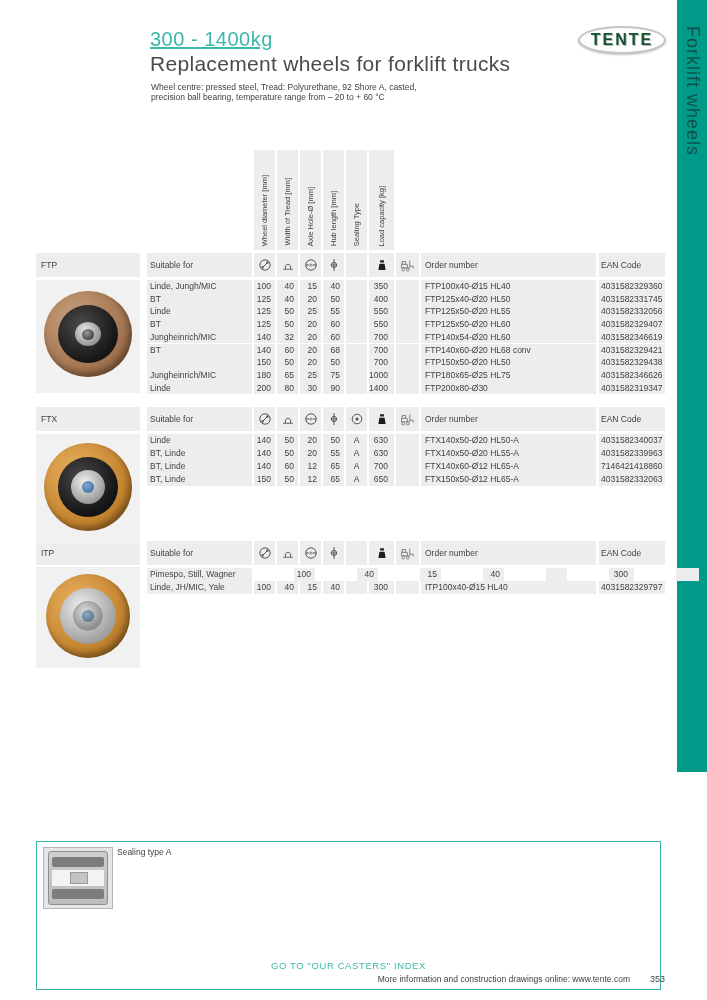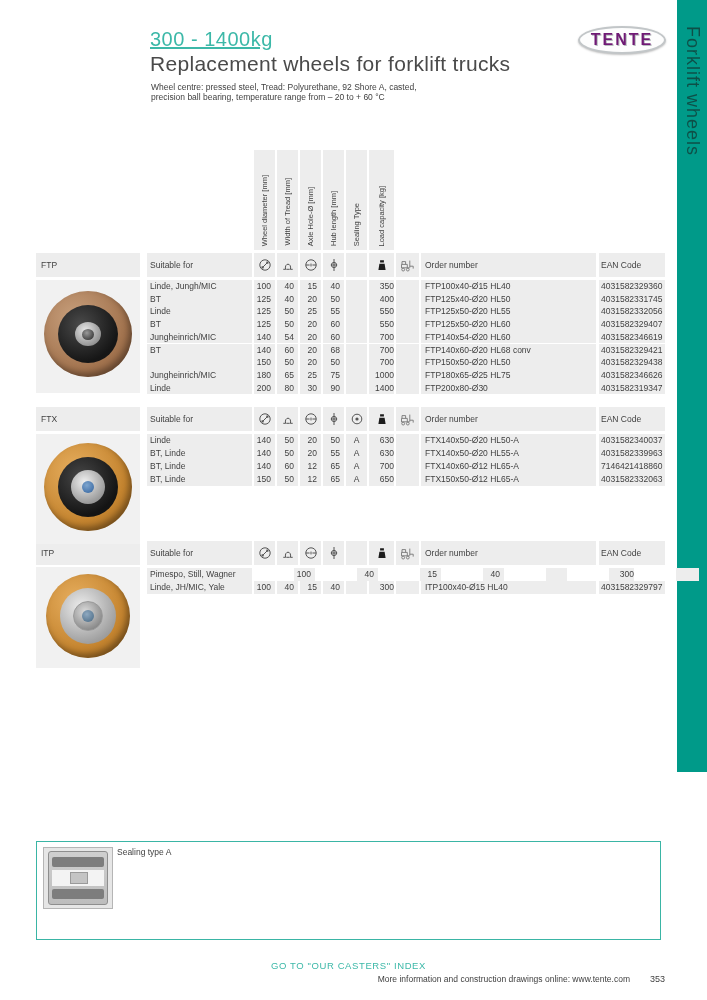--- a/index.html
+++ b/index.html
@@ -13,51 +13,51 @@
   }
   
   .hdr-range { position:absolute; left:150px; top:28px; font-size:20px; font-weight:400; color:#3cb8a8; letter-spacing:0.5px;text-decoration:underline; }
   .hdr-title { position:absolute; left:150px; top:52px; font-size:21px; font-weight:400; color:#4a4a4a; letter-spacing:0.3px; }
   .hdr-sub   { position:absolute; left:151px; top:82px; font-size:8.5px; line-height:10px; color:#3f3f3f; }
   
   .logo { position:absolute; left:578px; top:26px; width:88px; height:28px;
           border:2px solid #c2c6c8; border-radius:50%; background:#fdfdfd;
           display:flex; align-items:center; justify-content:center;
           box-shadow:0 1px 2px rgba(0,0,0,0.25); }
-  .logo span { color:#701a75; font-weight:bold; font-size:16px; letter-spacing:2px;
+  .logo span { color:#14532d; font-weight:bold; font-size:16px; letter-spacing:2px;
                text-shadow:1px 1px 0 #b9bdbf; }
   
   .sidebar { position:absolute; left:677px; top:0; width:30px; height:772px; background:#009a89; }
   .sidebar span { writing-mode:vertical-rl; font-size:18px; font-weight:400;
                   color:rgba(20,50,46,0.72); position:absolute; top:26px; left:5px; letter-spacing:1px; }
   
   .strip { position:absolute; top:150px; height:100px; background:#ededed;
            display:flex; align-items:flex-end; justify-content:center; padding-bottom:4px; }
   .strip span { writing-mode:vertical-rl; transform:rotate(180deg);
                 font-size:7.5px; color:#3f3f3f; white-space:nowrap; }
   
   .sec-header, .row { position:absolute; display:flex; }
   .cell { background:#ededed; font-size:8.5px; color:#3f3f3f; overflow:hidden; white-space:nowrap; }
   .sec-header .cell { height:24px; line-height:24px; }
   .c-code  { width:104px; margin-right:7px; padding-left:5px; }
   .c-suit  { width:105px; margin-right:2px; padding-left:3px; }
   .c-n     { width:21px;  margin-right:2px; text-align:right; padding-right:4px; }
   .c-seal  { width:21px;  margin-right:2px; text-align:center; }
-  .c-load  { width:25px;  margin-right:2px; text-align:right; padding-right:0; }
+  .c-load  { width:25px;  margin-right:2px; text-align:right; padding-right:6px; }
   .c-truck { width:23px;  margin-right:2px; }
   .c-order { width:175px; margin-right:3px; padding-left:4px; }
   .c-ean   { width:66px;  padding-left:2px; }
   .icon-cell { display:flex; align-items:center; justify-content:center; padding:0 !important; }
   .icon-cell svg { display:block; }
   .row .cell { height:100%; }
   
   .wheel-block { position:absolute; left:36px; width:104px; background:#f1f1f1; }
   .wb { position:absolute; border-radius:50%; }
   
-  .note-box { position:absolute; left:36px; top:841px; width:625px; height:99px;
+  .note-box { position:absolute; left:36px; top:841px; width:625px; height:149px;
               border:1px solid #3ab5a5; background:#fff; }
   .seal-img { position:absolute; left:6px; top:5px; width:70px; height:62px;
               background:#e6e6e6; border:1px solid #b5b5b5; }
   .seal-img .frame { position:absolute; left:4px; top:3px; right:4px; bottom:3px;
               background:linear-gradient(#cfcfcf,#bdbdbd); border:1px solid #8e8e8e; border-radius:3px; }
   .seal-img .band-t { position:absolute; left:8px; top:9px; right:8px; height:10px; background:#7d7d7d; border-radius:2px; }
   .seal-img .band-b { position:absolute; left:8px; bottom:9px; right:8px; height:10px; background:#7d7d7d; border-radius:2px; }
   .seal-img .mid { position:absolute; left:8px; top:22px; right:8px; bottom:22px; background:#f3f3f3; }
   .seal-img .tube { position:absolute; left:26px; top:24px; width:18px; bottom:24px; background:#c4c4c4; border:1px solid #9a9a9a; }
   .note-text { position:absolute; left:80px; top:5px; width:118px; font-size:8.5px; line-height:10.8px; color:#3f3f3f; }
@@ -193,21 +193,21 @@
       <div class="cell c-n">60</div>
       <div class="cell c-seal"></div>
       <div class="cell c-load">550</div>
       <div class="cell c-truck"></div>
       <div class="cell c-order">FTP125x50-Ø20 HL60</div>
       <div class="cell c-ean">4031582329407</div>
     </div>
     <div class="row" style="left: 147px; top: 330.8px; height: 12.7px; line-height: 12.7px;">
       <div class="cell c-suit">Jungheinrich/MIC</div>
       <div class="cell c-n">140</div>
-      <div class="cell c-n">54</div>
+      <div class="cell c-n">32</div>
       <div class="cell c-n">20</div>
       <div class="cell c-n">60</div>
       <div class="cell c-seal"></div>
       <div class="cell c-load">700</div>
       <div class="cell c-truck"></div>
       <div class="cell c-order">FTP140x54-Ø20 HL60</div>
       <div class="cell c-ean">4031582346619</div>
     </div>
     <div class="row" style="left: 147px; top: 343.5px; height: 12.7px; line-height: 12.7px;">
       <div class="cell c-suit">BT</div>

